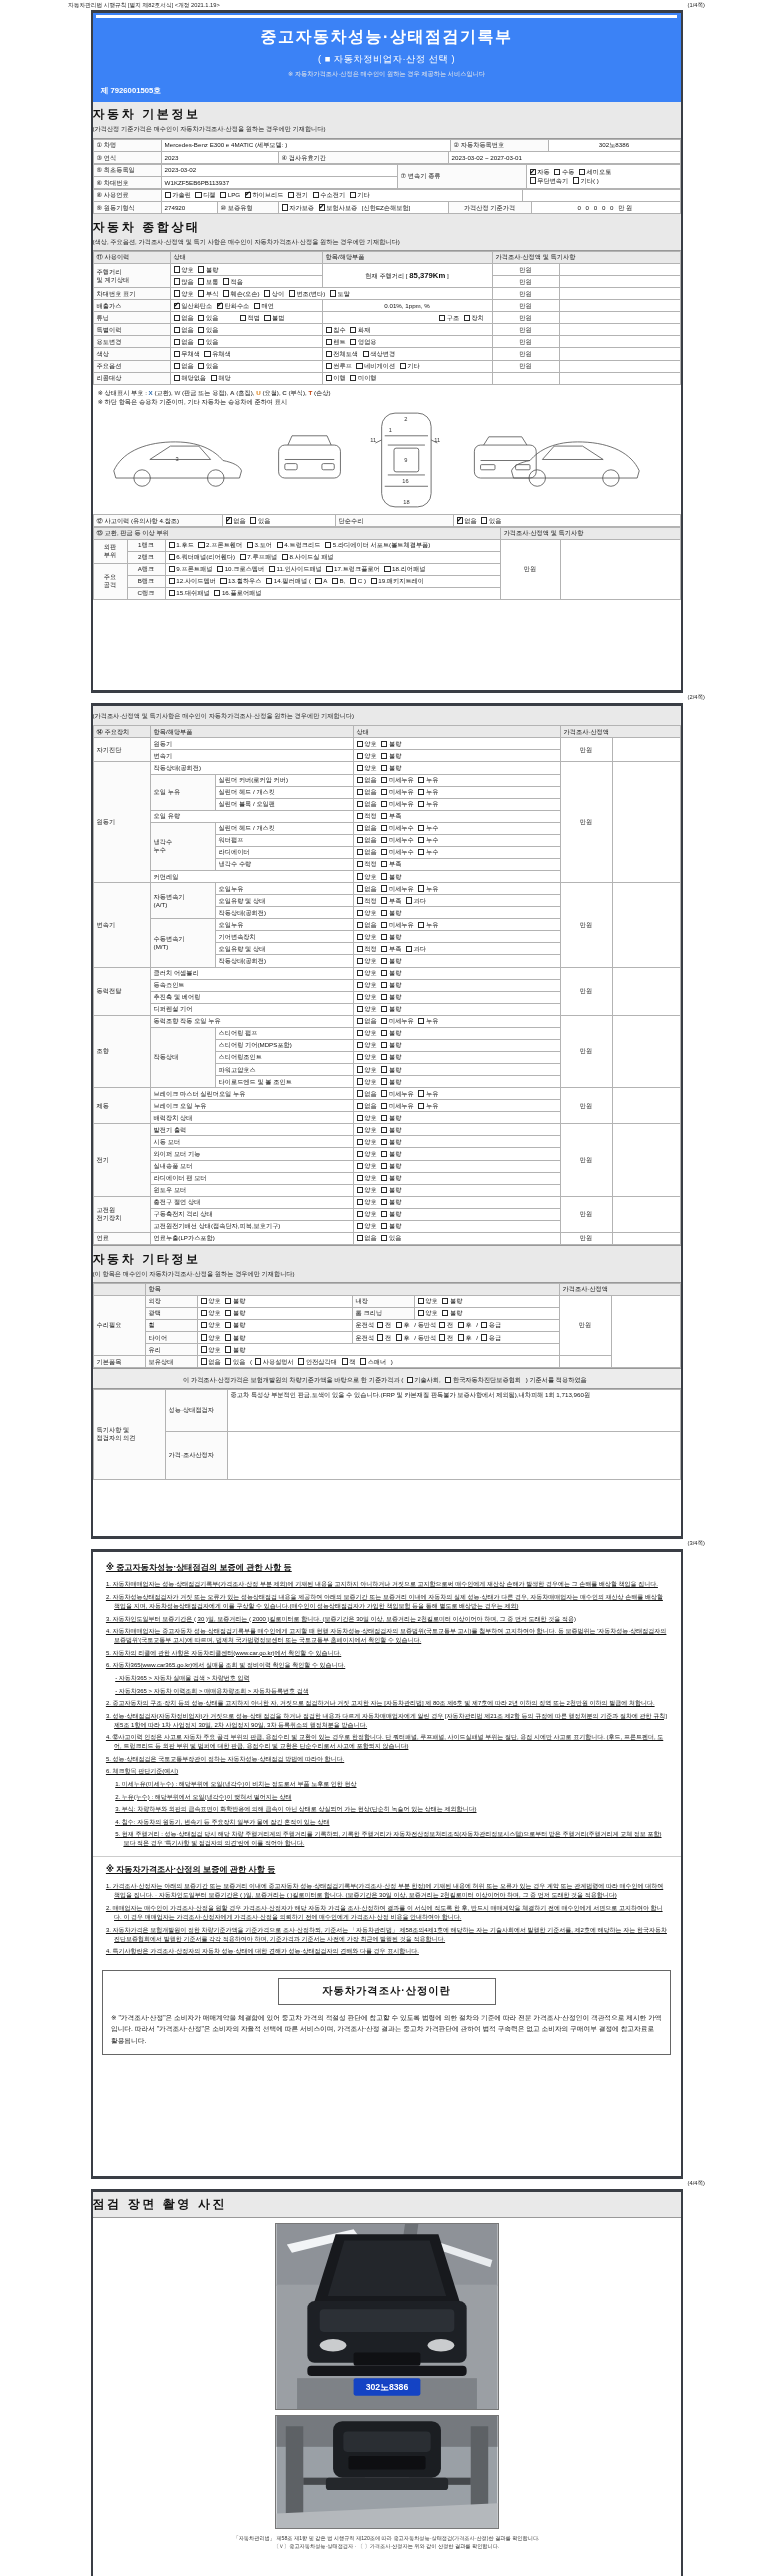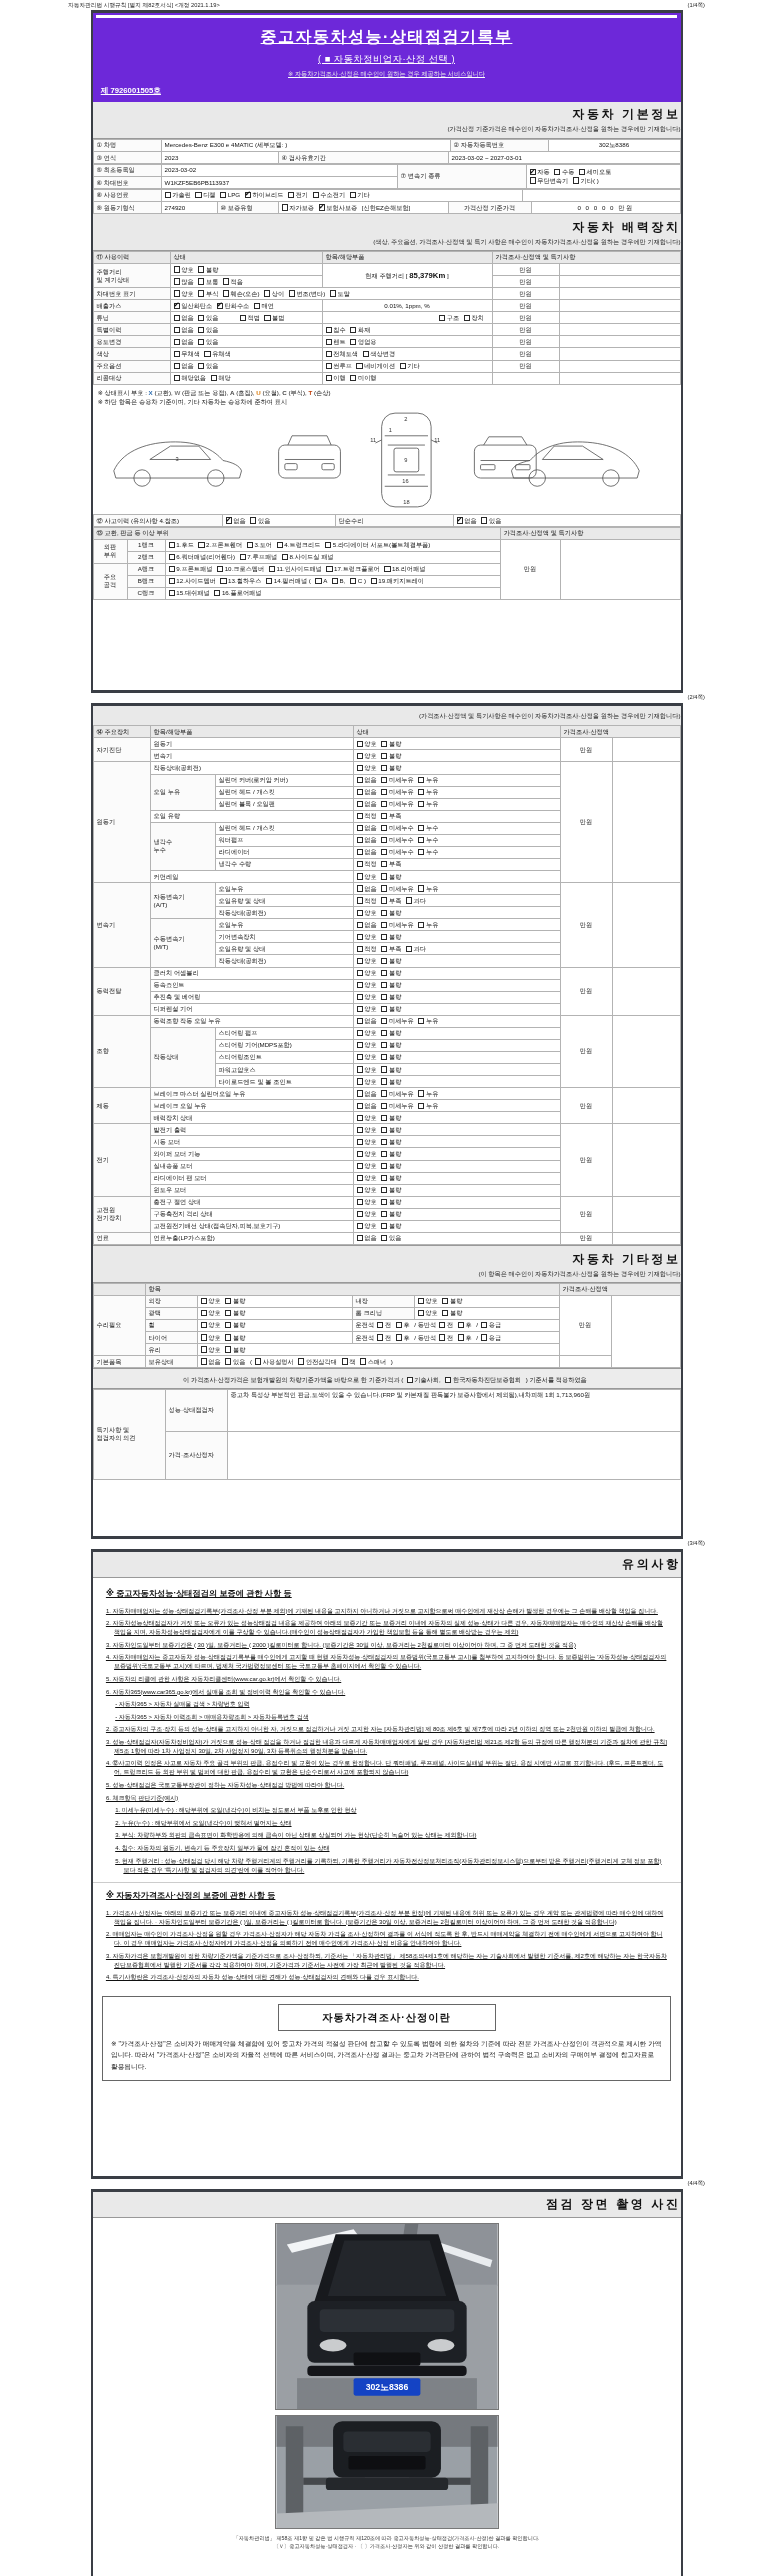--- a/index.html
+++ b/index.html
@@ -2,27 +2,27 @@
 <html style="font-size:8.2px"><head>
 <meta charset="utf-8">
 <style>
   html,body{margin:0;padding:0;background:#fff;}
   body{font-family:"Liberation Sans","DejaVu Sans",sans-serif;color:#111;}
   #canvas{position:relative;width:773px;height:2576px;overflow:hidden;background:#fff;margin:0 auto;}
   .metaline{width:637px;margin:0 auto;display:flex;justify-content:space-between;font-size:5.7px;color:#222;padding-top:1.5px;}
   .marker{width:637px;margin:0 auto;text-align:right;font-size:5.7px;color:#222;padding:1px 0;}
   .pagewrap{width:592px;margin:0 auto;}
   .page{border:2.1px solid #3a3e45;border-top-width:3.1px;border-bottom-width:3.1px;background:#fff;overflow:hidden;box-sizing:border-box;}
-  .doc-head{background:#6d28d9;color:#fff;position:relative;padding:10.3px 8.2px 5.2px;text-decoration:underline;}
+  .doc-head{background:#3b82f6;color:#fff;position:relative;padding:10.3px 8.2px 5.2px;}
   .doc-head .stripe{position:absolute;top:2.6px;left:3.1px;right:3.1px;height:3.1px;background:#fff;}
   .doc-title{text-align:center;font-size:16px;font-weight:bold;letter-spacing:1.5px;margin-top:4.1px;}
   .doc-sub{text-align:center;font-size:9.3px;margin-top:5.2px;letter-spacing:0.5px;}
   .doc-note{text-align:center;font-size:6.2px;margin-top:4.1px;color:#e8e8e8;}
   .doc-no{font-size:7.7px;font-weight:bold;margin-top:7.2px;}
-  .band{background:#e9e9e9;border-bottom:0.5px solid #999;text-align:right;padding:4.6px 0 3.6px;}
+  .band{background:#e9e9e9;border-bottom:0.5px solid #999;text-align:left;padding:4.6px 0 3.6px;}
   .band .t{font-size:12px;font-weight:bold;letter-spacing:2.6px;}
   .band .s{font-size:6.2px;margin-top:2.1px;color:#222;}
   table{width:100%;border-collapse:collapse;table-layout:fixed;}
   td,th{border:0.5px solid #b3b3b3;font-size:6.2px;padding:1.5px 3.1px;vertical-align:middle;word-break:break-all;line-height:1.3;}
   th{background:#e9e9e9;font-weight:normal;text-align:left;}
   .lab{background:#fbfbfb;}
   .ctr{text-align:center;}
   .won{text-align:center;color:#222;}
   .stack{margin-top:-0.5px;}
   .cb{display:inline-block;width:6.2px;height:6.2px;border:1px solid #2a2a2a;background:#fff;vertical-align:-1px;margin-right:1.5px;position:relative;box-sizing:border-box;}
@@ -162,21 +162,21 @@
         <td>274920</td>
         <td class="lab">⑩ 보증유형</td>
         <td><span class="opt"><span class="cb"></span><span>자가보증</span></span><span class="opt"><span class="cb on"></span><span>보험사보증</span></span><span class="optt">[신한EZ손해보험]</span></td>
         <td class="lab ctr">가격산정 기준가격</td>
         <td class="ctr" style="letter-spacing:1.5px">0 0 0 0 0 만원</td>
       </tr>
     </tbody>
         </table>
 
     <div class="band">
-      <div class="t">자동차 배력장치</div>
+      <div class="t">자동차 종합상태</div>
       <div class="s">(색상, 주요옵션, 가격조사·산정액 및 특기 사항은 매수인이 자동차가격조사·산정을 원하는 경우에만 기재합니다)</div>
     </div>
 
     <table class="stack">
       <colgroup>
             <col style="width:77px">
             <col style="width:152px">
             <col style="width:170px">
             <col style="width:67px">
             <col>
@@ -705,23 +705,20 @@
       </tr>
     </tbody>
         </table>
   </div>
     </div>
 
   <div class="marker">(3/4쪽)</div>
 
   <div class="pagewrap">
       <div class="page" style="height:630px">
-    <div class="band">
-      <div class="t">유의사항</div>
-    </div>
     <div class="noticebody">
       <div class="nhead">※ 중고자동차성능·상태점검의 보증에 관한 사항 등</div>
       <div>
             <div class="nitem">1.  자동차매매업자는 성능·상태점검기록부(가격조사·산정 부분 제외)에 기재된 내용을 고지하지 아니하거나 거짓으로 고지함으로써 매수인에게 재산상 손해가 발생한 경우에는 그 손해를 배상할 책임을 집니다.</div>
             <div class="nitem">2.  자동차성능상태점검자가 거짓 또는 오류가 있는 성능상태점검 내용을 제공하여 아래의 보증기간 또는 보증거리 이내에 자동차의 실제 성능·상태가 다른 경우, 자동차매매업자는 매수인의 재산상 손해를 배상할 책임을 지며, 자동차성능상태점검자에게 이를 구상할 수 있습니다.(매수인이 성능상태점검자가 가입한 책임보험 등을 통해 별도로 배상받는 경우는 제외)</div>
             <div class="nitem">3.  자동차인도일부터 보증기간은 ( 30 )일, 보증거리는 ( 2000 )킬로미터로 합니다. (보증기간은 30일 이상, 보증거리는 2천킬로미터 이상이어야 하며, 그 중 먼저 도래한 것을 적용)</div>
             <div class="nitem">4.  자동차매매업자는 중고자동차 성능·상태점검기록부를 매수인에게 고지할 때 현행 자동차성능·상태점검자의 보증범위(국토교통부 고시)를 첨부하여 고지하여야 합니다. 동 보증범위는 '자동차성능·상태점검자의 보증범위'(국토교통부 고시)에 따르며, 법제처 국가법령정보센터 또는 국토교통부 홈페이지에서 확인할 수 있습니다.</div>
             <div class="nitem">5.  자동차의 리콜에 관한 사항은 자동차리콜센터(www.car.go.kr)에서 확인할 수 있습니다.</div>
             <div class="nitem">6.  자동차365(www.car365.go.kr)에서 실매물 조회 및 정비이력 확인을 확인할 수 있습니다.</div>
           </div>

